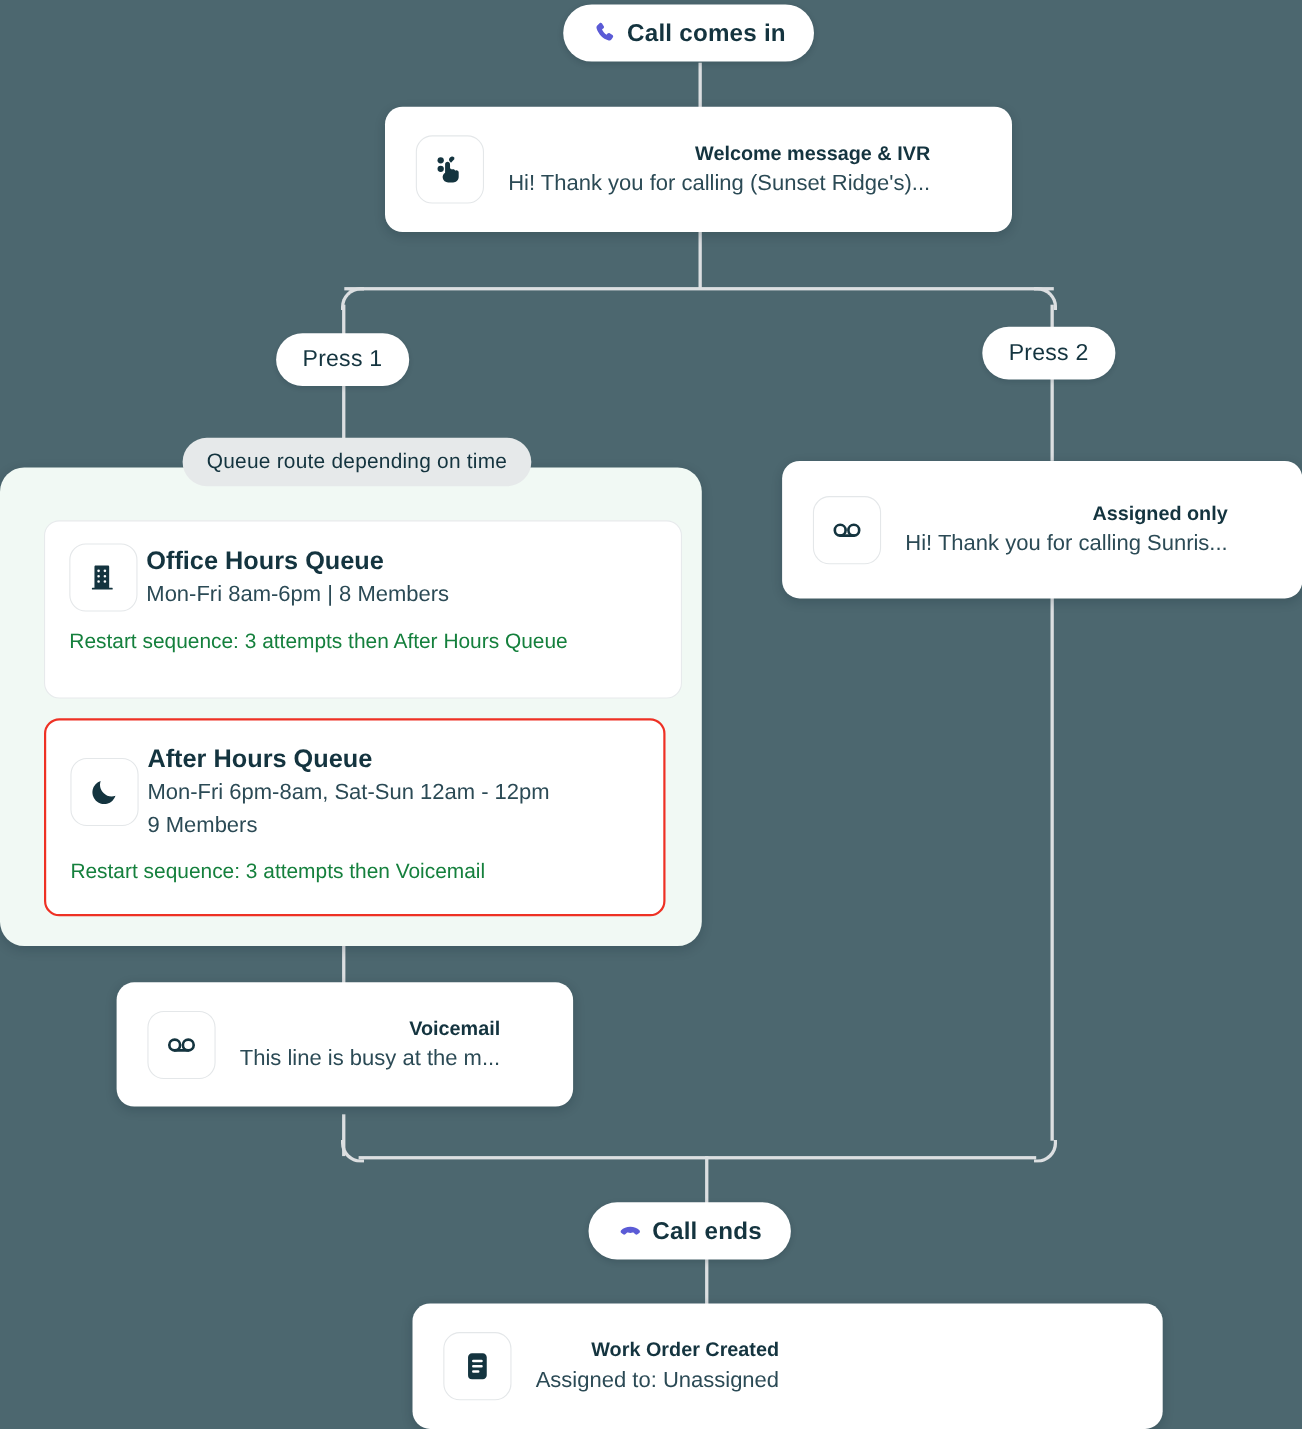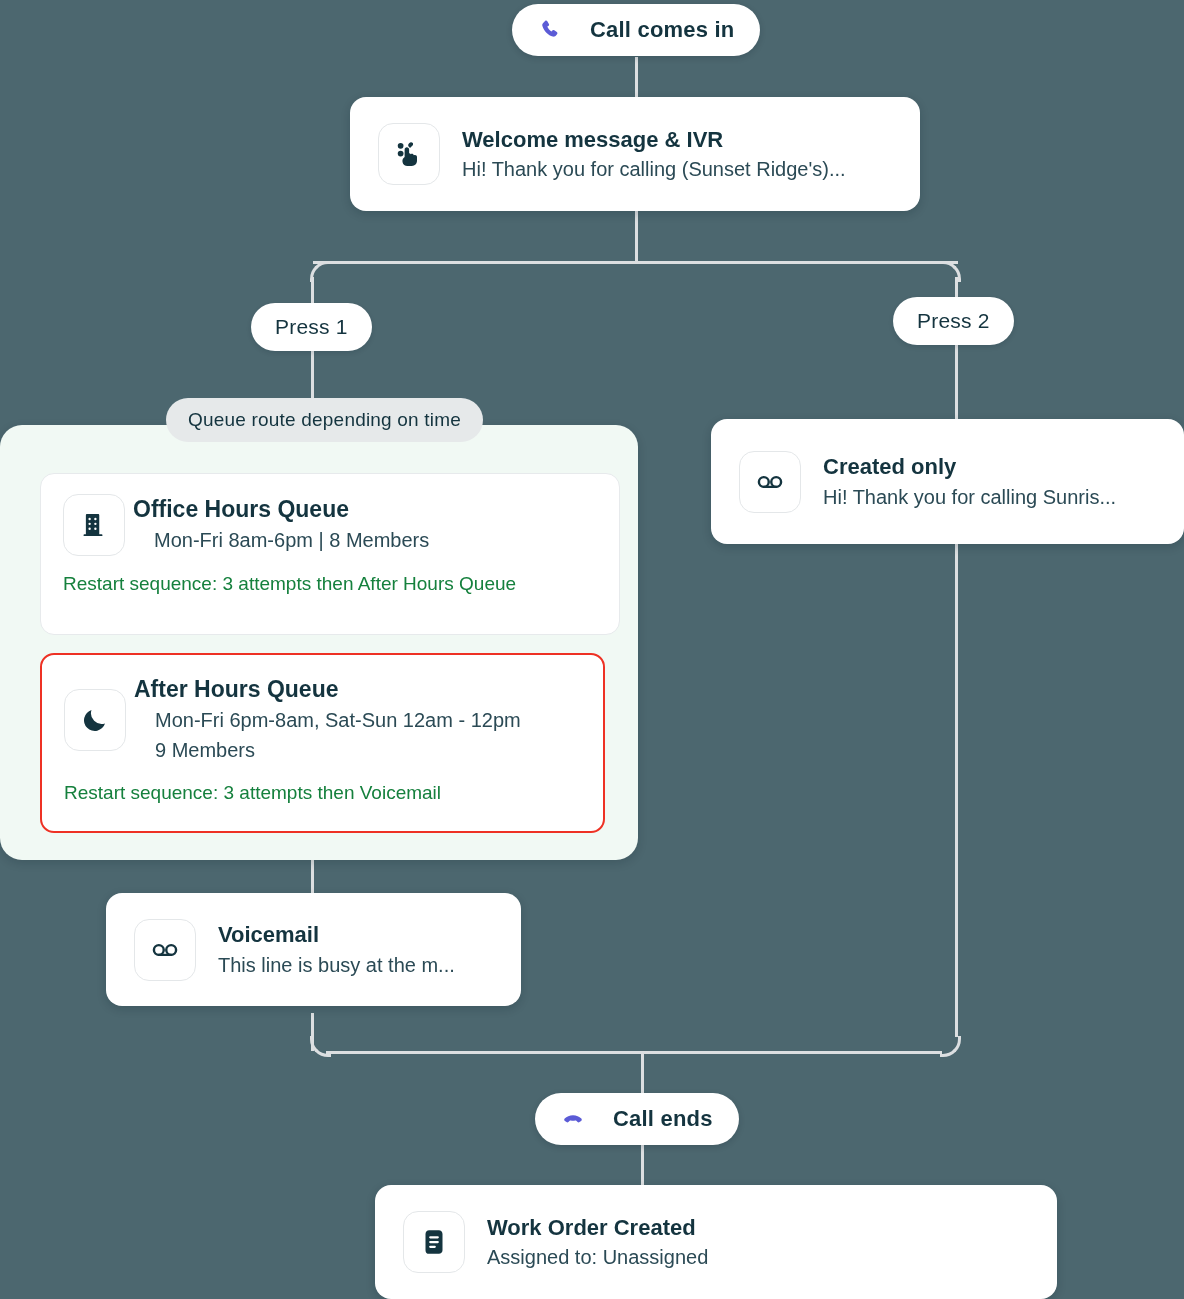--- a/index.html
+++ b/index.html
@@ -19,21 +19,21 @@
   .hl{height:3px;}
   .corner{position:absolute;border:3px solid #dcdfe1;width:18px;height:18px;}
   .c-tl{border-right:none;border-bottom:none;border-top-left-radius:18px;}
   .c-tr{border-left:none;border-bottom:none;border-top-right-radius:18px;}
   .c-bl{border-right:none;border-top:none;border-bottom-left-radius:18px;}
   .c-br{border-left:none;border-top:none;border-bottom-right-radius:18px;}
 
   
   .pill{
     position:absolute;background:#ffffff;border-radius:999px;
-    display:flex;align-items:center;gap:28px;
+    display:flex;align-items:center;gap:8px;
     box-shadow:0 2px 6px rgba(10,30,40,.18);
     padding:0 26px;height:52px;
     font-size:22px;font-weight:bold;letter-spacing:.2px;
     color:#14343f;white-space:nowrap;
   }
   .pill.plain{font-weight:normal;font-size:21px;padding:0 24px;height:48px;
     box-shadow:0 2px 5px rgba(10,30,40,.14);}
   .pill.tag{background:#e6e9ea;font-weight:normal;font-size:19px;height:44px;
     padding:0 22px;box-shadow:none;color:#14343f;}
   .pill .ic{display:flex;align-items:center;}
@@ -44,21 +44,21 @@
     box-shadow:0 3px 10px rgba(10,30,40,.20);
     display:flex;align-items:center;gap:22px;
     padding:26px 28px;box-sizing:border-box;
   }
   .card .thumb{
     width:60px;height:60px;min-width:60px;border-radius:15px;
     border:1px solid #e4e7e9;background:#fff;
     display:flex;align-items:center;justify-content:center;
   }
   .card .txt{display:flex;flex-direction:column;gap:3px;min-width:0;}
-  .card .t1{font-size:22px;font-weight:bold;color:#14343f;line-height:1.25;}
+  .card .t1{font-size:18px;font-weight:bold;color:#14343f;line-height:1.25;text-align:right;}
   .card .t2{font-size:20px;color:#2b4a55;line-height:1.3;}
 
   
   .group{
     position:absolute;background:#f1f9f4;border-radius:22px;
     box-shadow:0 3px 10px rgba(10,30,40,.18);
     box-sizing:border-box;
   }
   .qcard{
     position:absolute;background:#fff;border-radius:14px;
@@ -67,21 +67,21 @@
   }
   .qcard.alert{border:2px solid #ee3124;}
   .qhead{display:flex;align-items:center;gap:8px;}
   .qhead .thumb{
     width:60px;height:60px;min-width:60px;border-radius:15px;
     border:1px solid #e4e7e9;background:#fff;
     display:flex;align-items:center;justify-content:center;
   }
   .qtxt{display:flex;flex-direction:column;gap:2px;}
   .qt1{font-size:23px;font-weight:bold;color:#14343f;line-height:1.25;}
-  .qt2{font-size:20px;color:#2b4a55;line-height:1.42;margin-left:21px;}
+  .qt2{font-size:20px;color:#2b4a55;line-height:1.42;}
   .qfoot{font-size:19px;color:#15803d;margin-top:16px;line-height:1.3;}
   svg{display:block;}
 </style>
 </head>
 <body>
 
 <div class="canvas">
 
   <div class="ln vl" style="left:635px;top:57px;height:42px;"></div>
 
@@ -185,21 +185,21 @@
 
   <div class="card" style="left:711px;top:419px;width:473px;height:125px;">
     <span class="thumb">
       <svg width="32" height="32" viewBox="0 0 28 28" fill="none" stroke="#14343f" stroke-width="2.1">
         <circle cx="8.6" cy="14" r="4.3"></circle>
         <circle cx="19.4" cy="14" r="4.3"></circle>
         <path d="M8.6 18.3h10.8" stroke-linecap="round"></path>
       </svg>
     </span>
     <span class="txt">
-      <span class="t1">Created only</span>
+      <span class="t1">Assigned only</span>
       <span class="t2">Hi! Thank you for calling Sunris...</span>
     </span>
   </div>
 
   <div class="card" style="left:106px;top:893px;width:415px;height:113px;">
     <span class="thumb">
       <svg width="32" height="32" viewBox="0 0 28 28" fill="none" stroke="#14343f" stroke-width="2.1">
         <circle cx="8.6" cy="14" r="4.3"></circle>
         <circle cx="19.4" cy="14" r="4.3"></circle>
         <path d="M8.6 18.3h10.8" stroke-linecap="round"></path>

